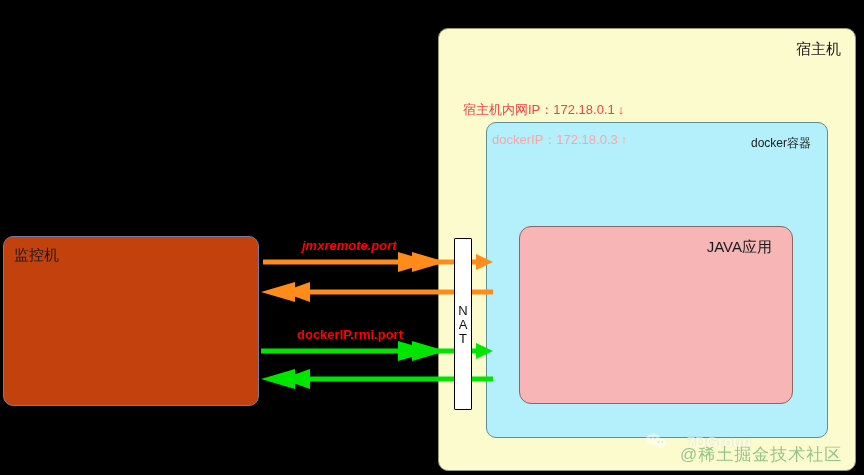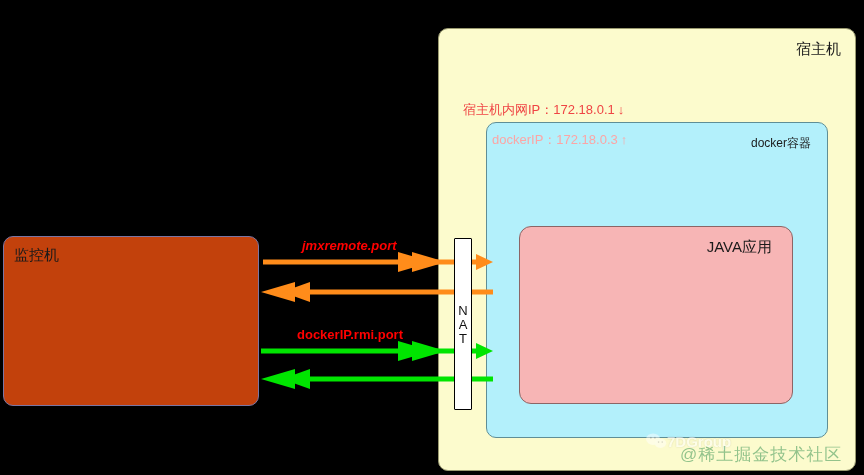--- a/index.html
+++ b/index.html
@@ -172,21 +172,21 @@
     pointer-events: none;
   }
 
   
   #wm-7d {
     position: absolute;
     left: 645px;
     top: 432px;
     display: flex;
     align-items: center;
-    gap: 0;
+    gap: 20px;
     opacity: 0.55;
   }
   #wm-7d .wm-text {
     color: #ffffff;
     font-size: 15px;
     font-weight: bold;
     text-shadow: 0 0 2px rgba(0,0,0,0.25);
   }
   .wechat-icon {
     width: 22px;

